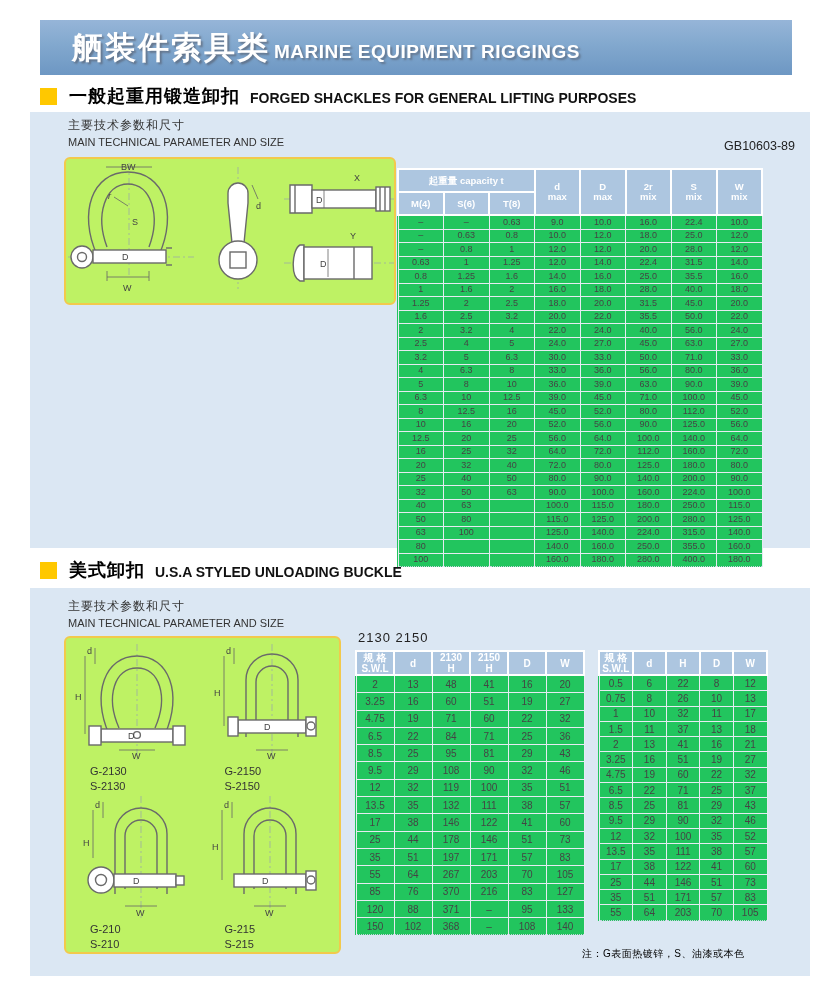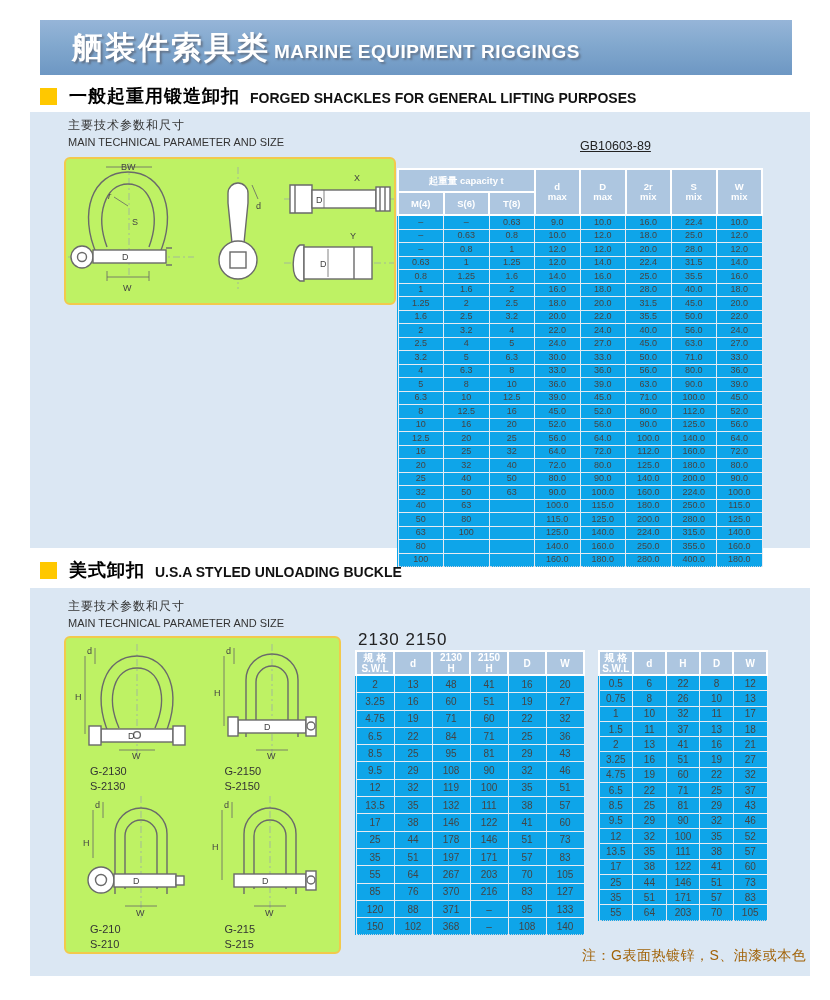--- a/index.html
+++ b/index.html
@@ -23,58 +23,58 @@
 
   
   .panel{position:absolute;left:30px;width:780px;background:#dbe7f3;}
   #panel1{top:112px;height:436px;}
   #panel2{top:588px;height:388px;}
 
   .param{position:absolute;left:68px;color:#333;}
   .param .zh{font-size:12px;letter-spacing:1px;}
   .param .en{font-size:11px;margin-top:2px;}
 
-  .standard{position:absolute;left:580px;top:139px;width:215px;text-align:left;
-    font-size:12.5px;color:#222;text-decoration:underline;}
+  .standard{position:absolute;left:580px;top:139px;width:215px;text-align:right;
+    font-size:12.5px;color:#222;}
 
   
   .diagbox{position:absolute;background:#bef264;border:2px solid #f2c94c;border-radius:6px;box-sizing:border-box;}
   #diagbox1{left:64px;top:157px;width:332px;height:148px;}
   #diagbox2{left:64px;top:636px;width:277px;height:318px;padding:4px 2px;}
   .figgrid{display:grid;grid-template-columns:1fr 1fr;height:100%;}
   .figcell{display:flex;flex-direction:column;align-items:center;}
   .figcap{font-size:11px;color:#333;line-height:1.35;align-self:flex-start;padding-left:22px;}
 
   svg text{font-family:"Liberation Sans",sans-serif;fill:#444;}
   .draw{stroke:#6a6a6a;stroke-width:1.4;fill:none;}
   .drawf{stroke:#6a6a6a;stroke-width:1.4;fill:#fff;}
   .cline{stroke:#9aa4ae;stroke-width:.7;stroke-dasharray:7 3 2 3;fill:none;}
   .dim{stroke:#666;stroke-width:.8;fill:none;}
   .dimtxt{font-size:9px;fill:#444;}
 
   
-  table{border-collapse:collapse;background:#0ea5e9;}
+  table{border-collapse:collapse;background:#22c55e;}
   th{background:#adc6e0;color:#fff;font-weight:bold;border:2px solid #fff;
      padding:0;text-align:center;vertical-align:middle;}
   td{border:1px solid #e6ebf2;border-bottom:1px dotted #c6d2e0;color:#444;
      text-align:center;padding:0;overflow:hidden;white-space:nowrap;}
 
   #table1{position:absolute;left:397px;top:168px;width:366px;table-layout:fixed;}
   #table1 th{font-size:9.5px;height:21px;line-height:10px;}
   #table1 td{font-size:9px;height:12.5px;line-height:11px;}
 
-  .ttitle{position:absolute;font-size:17px;color:#222;letter-spacing:1px;}
+  .ttitle{position:absolute;font-size:13px;color:#222;letter-spacing:1px;}
   #table2{position:absolute;left:355px;top:650px;width:230px;table-layout:fixed;}
   #table3{position:absolute;left:598px;top:650px;width:170px;table-layout:fixed;}
   #table2 th,#table3 th{font-size:10px;height:19px;line-height:11px;}
   #table2 td{font-size:10px;height:16.3px;line-height:15px;}
   #table3 td{font-size:10px;height:14.3px;line-height:13px;}
   th .t,th .b{display:block;}
 
-  .note{position:absolute;left:582px;top:947px;font-size:14px;color:#a16207;letter-spacing:.5px;}
+  .note{position:absolute;left:582px;top:947px;font-size:10px;color:#000000;letter-spacing:.5px;}
 </style>
 </head>
 <body>
 
 <div id="page">
 
   <div class="banner">
     <span class="zh">舾装件索具类</span>
     <span class="en">MARINE EQUIPMENT RIGGINGS</span>
   </div>

